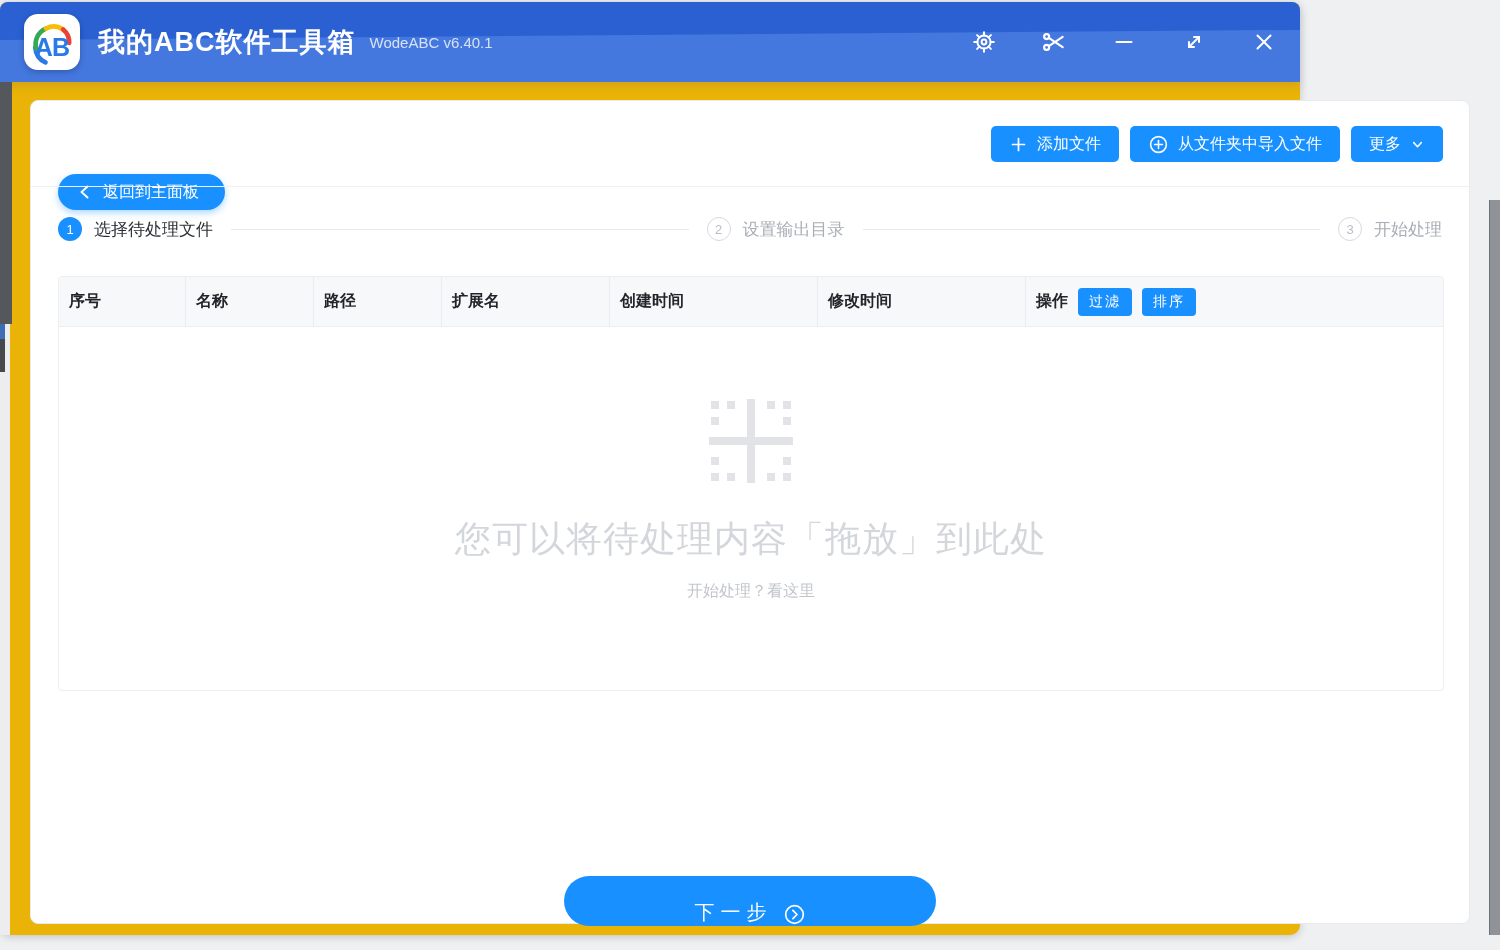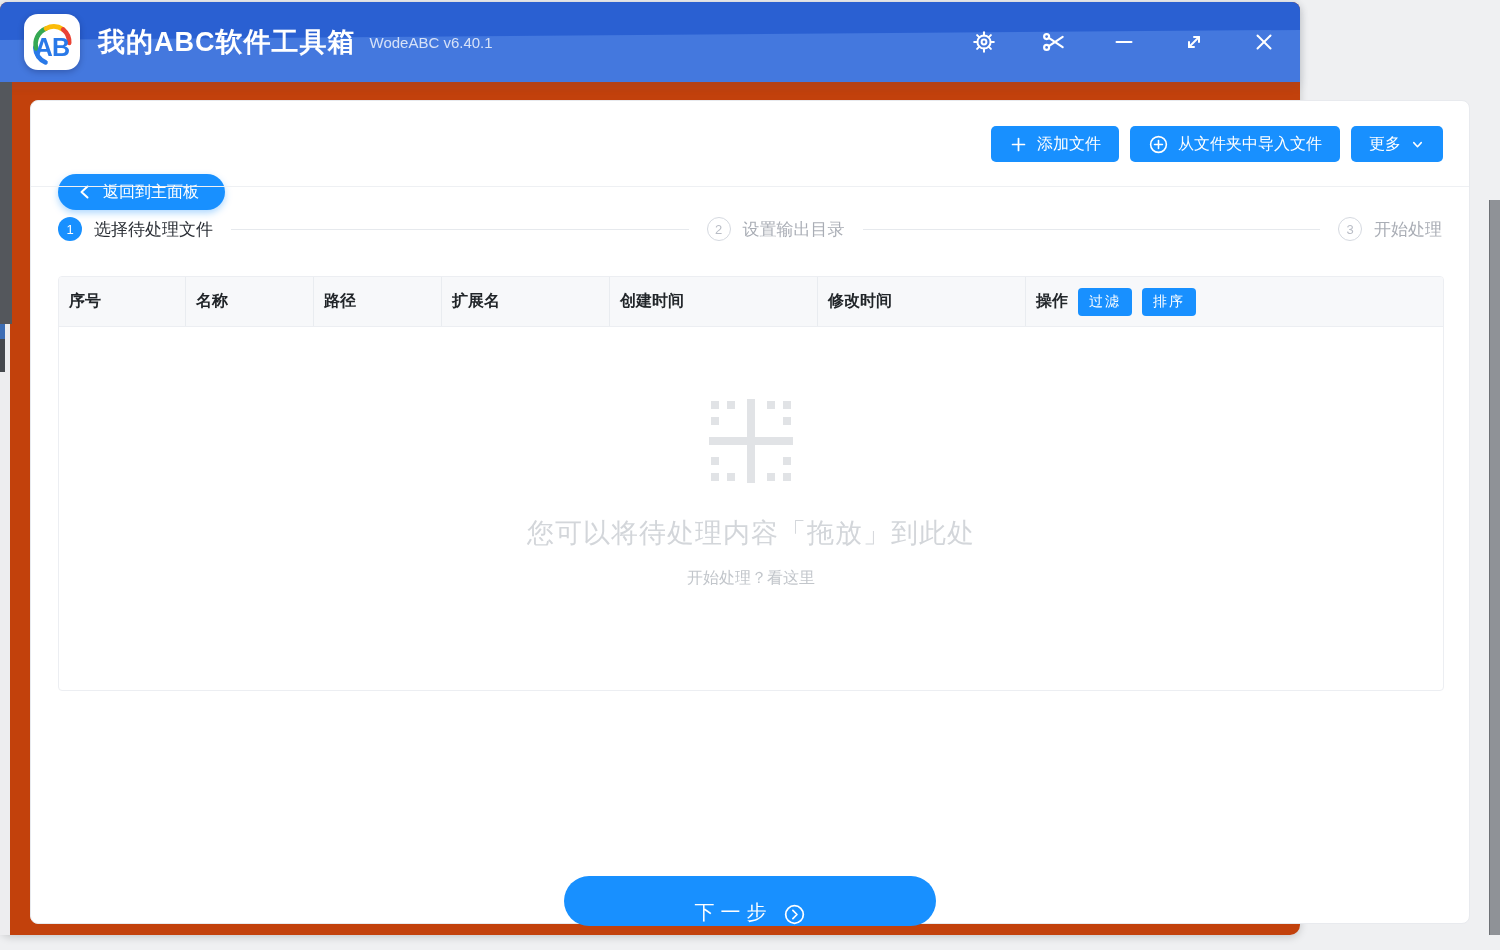--- a/index.html
+++ b/index.html
@@ -1,20 +1,20 @@
 <!DOCTYPE html>
 <html><head>
 <meta charset="utf-8">
 <style>
   * { margin:0; padding:0; box-sizing:border-box; }
   html,body { width:1500px; height:950px; overflow:hidden;
     font-family:"Liberation Sans","DejaVu Sans",sans-serif;
     background:#eff0f2; }
   .window { position:absolute; left:0; top:2px; width:1300px; height:933px;
-    border-radius:8px 8px 10px 10px; background:#c2410c;
+    border-radius:8px 8px 10px 10px; background:#eab308;
     box-shadow:0 2px 8px rgba(0,0,0,.18); }
 
   
   .titlebar { position:absolute; left:0; top:0; width:100%; height:80px;
     background:#2a60d2; border-radius:8px 8px 0 0; overflow:hidden;
     box-shadow:0 4px 10px rgba(60,80,120,.14); }
   .titlebar-light { position:absolute; left:-30px; right:-30px; top:33px; height:70px;
     background:#4478de; transform:rotate(-.45deg); }
   .titlebar-inner { position:absolute; inset:0; display:flex; align-items:center; }
   .logo-box { width:56px; height:56px; margin-left:24px; border-radius:14px;
@@ -75,21 +75,21 @@
   .thead { display:flex; height:50px; background:#f7f8fa; border-bottom:1px solid #eceef2; }
   .th { display:flex; align-items:center; padding-left:10px; font-size:16px;
     font-weight:bold; color:#212529; border-right:1px solid #e9ecf0; flex:0 0 auto; }
   .th.c0{width:127px;} .th.c1{width:128px;} .th.c2{width:128px;} .th.c3{width:168px;}
   .th.c4{width:208px;} .th.c5{width:208px;}
   .th.c6{flex:1 1 auto; border-right:none; gap:10px;}
   .mini-btn { border:none; border-radius:4px; background:#1890ff; color:#ffffff;
     font-size:14px; padding:5px 11px; cursor:pointer; letter-spacing:2px; font-family:inherit; }
   .dropzone { height:364px; display:flex; flex-direction:column; align-items:center;
     padding-top:72px; cursor:pointer; }
-  .drop-main { margin-top:32px; font-size:27px; color:#d3d6da; letter-spacing:1px; }
+  .drop-main { margin-top:32px; font-size:36px; color:#d3d6da; letter-spacing:1px; }
   .drop-sub { margin-top:17px; font-size:16px; color:#c2c6cb; }
 
   
   .next-btn { position:absolute; left:50%; transform:translateX(-50%); bottom:-3px;
     width:372px; height:50px; border:none; border-radius:25px; background:#1890ff;
     color:#ffffff; font-size:20px; display:flex; align-items:flex-end; justify-content:center;
     gap:10px; cursor:pointer; letter-spacing:6px; font-family:inherit; }
 
   svg { display:block; }
 </style>

